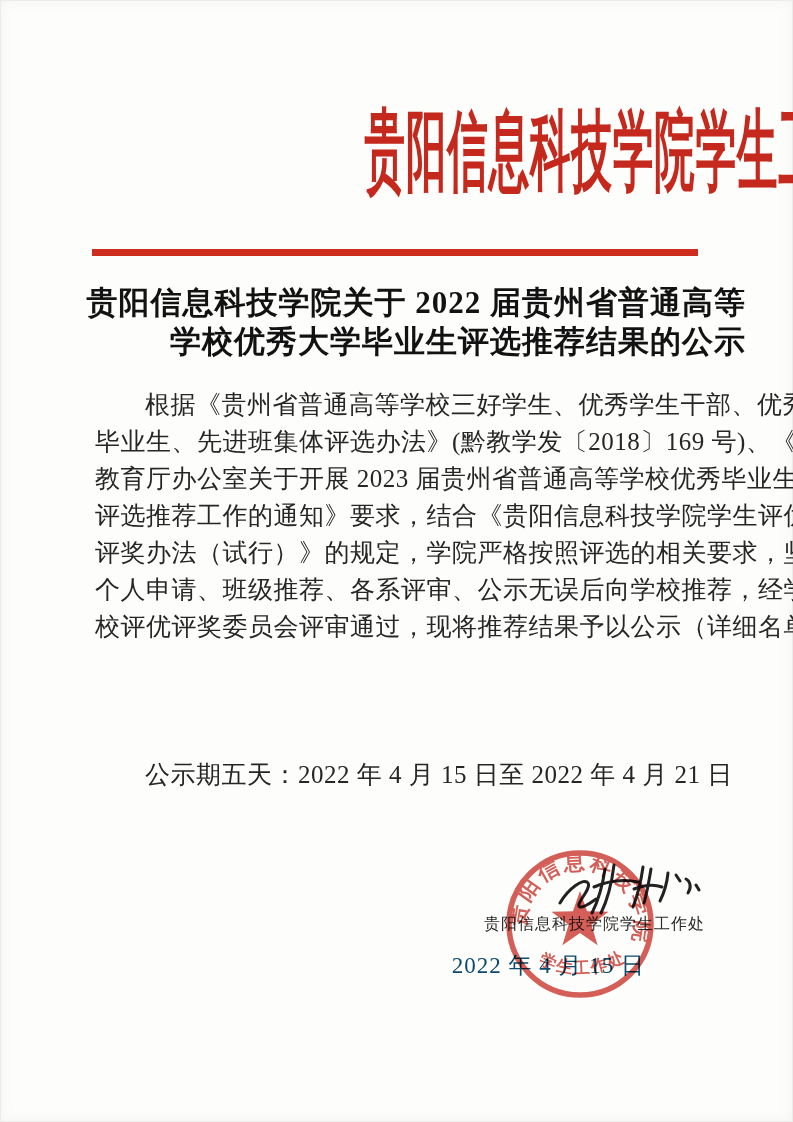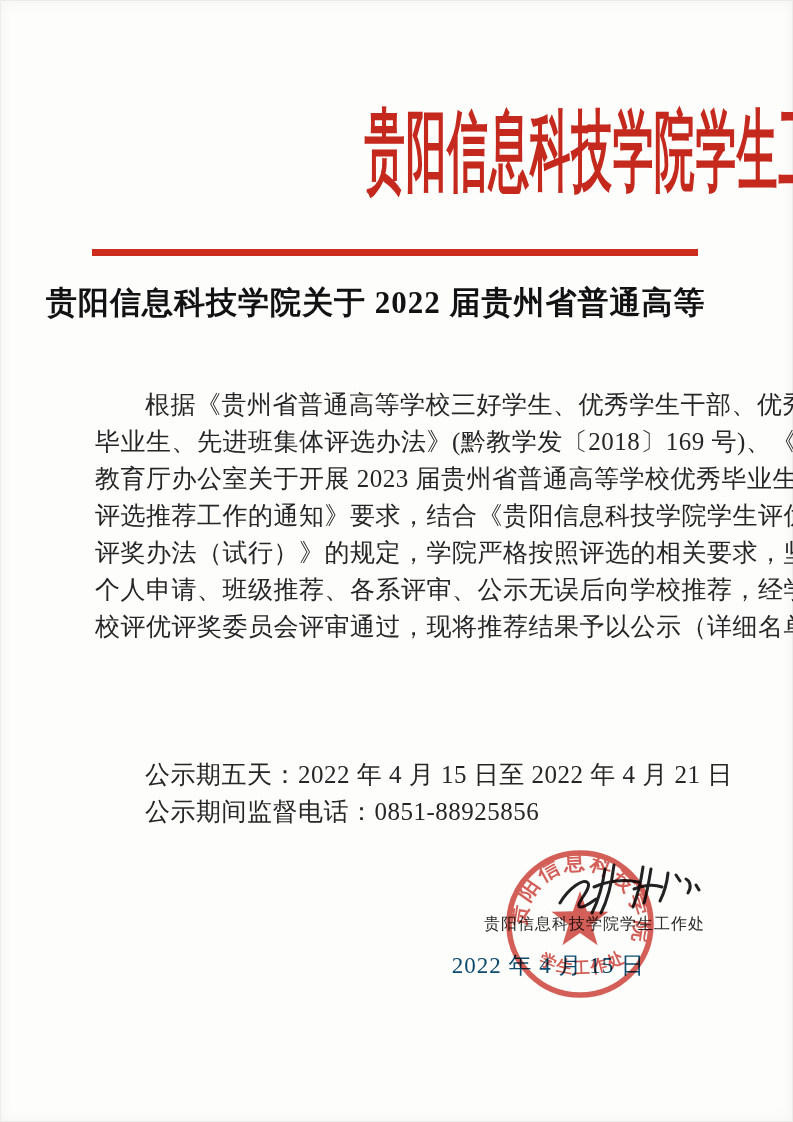--- a/index.html
+++ b/index.html
@@ -27,21 +27,21 @@
     transform-origin:center center;
     letter-spacing:2px;
   }
   .red-rule{
     position:absolute;top:249px;left:92px;
     width:606px;height:7px;
     background:var(--rule-red,#cc2d1d);
   }
   .doc-title{
     position:absolute;top:283px;left:46px;width:700px;
-    text-align:left;font-weight:bold;color:#121212;
+    text-align:right;font-weight:bold;color:#121212;
     font-size:31px;line-height:39px;letter-spacing:1px;
   }
   .doc-title .t-line{white-space:nowrap;}
   .body-block{
     position:absolute;top:386px;left:95px;width:612px;
     font-size:25px;line-height:37px;color:#262626;
     letter-spacing:0.5px;
   }
   .body-block .b-line{white-space:nowrap;height:37px;}
   .body-block .b-line.indent{text-indent:50px;}
@@ -77,35 +77,35 @@
 <div class="page">
 
   <div class="letterhead">
     <span class="inner">贵阳信息科技学院学生工作处文件</span>
   </div>
 
   <div class="red-rule"></div>
 
   <div class="doc-title">
     <div class="t-line">贵阳信息科技学院关于 2022 届贵州省普通高等</div>
+    <div class="t-line">学校优秀大学毕业生评选推荐结果的公示</div>
   </div>
 
   <div class="body-block">
     <div class="b-line indent">根据《贵州省普通高等学校三好学生、优秀学生干部、优秀</div>
     <div class="b-line">毕业生、先进班集体评选办法》(黔教学发〔2018〕169 号)、《省</div>
     <div class="b-line">教育厅办公室关于开展 2023 届贵州省普通高等学校优秀毕业生</div>
     <div class="b-line">评选推荐工作的通知》要求，结合《贵阳信息科技学院学生评优</div>
     <div class="b-line">评奖办法（试行）》的规定，学院严格按照评选的相关要求，坚</div>
     <div class="b-line">个人申请、班级推荐、各系评审、公示无误后向学校推荐，经学</div>
     <div class="b-line">校评优评奖委员会评审通过，现将推荐结果予以公示（详细名单</div>
   </div>
 
   <div class="notice-block">
     <div class="n-line">公示期五天：2022 年 4 月 15 日至 2022 年 4 月 21 日</div>
-    <div class="n-line">公示期间监督电话：0851-88925856</div>
   </div>
 
   <div class="sig-org">贵阳信息科技学院学生工作处</div>
   <div class="sig-date">2022 年 4 月 15 日</div>
 
   <svg class="seal" viewBox="0 0 150 158">
     <circle cx="75" cy="79" r="71" fill="none" stroke="#cf4a42" stroke-width="5.5"></circle>
     <polygon fill="#cf4a42" points="75,46 82.1,66.3 103.5,66.7 86.4,79.7 92.6,100.3 75,88 57.4,100.3 63.6,79.7 46.5,66.7 67.9,66.3"></polygon>
     <defs>
       <path id="sealArcTop" d="M 23.3 97.8 A 55 55 0 1 1 126.7 97.8" fill="none"></path>

